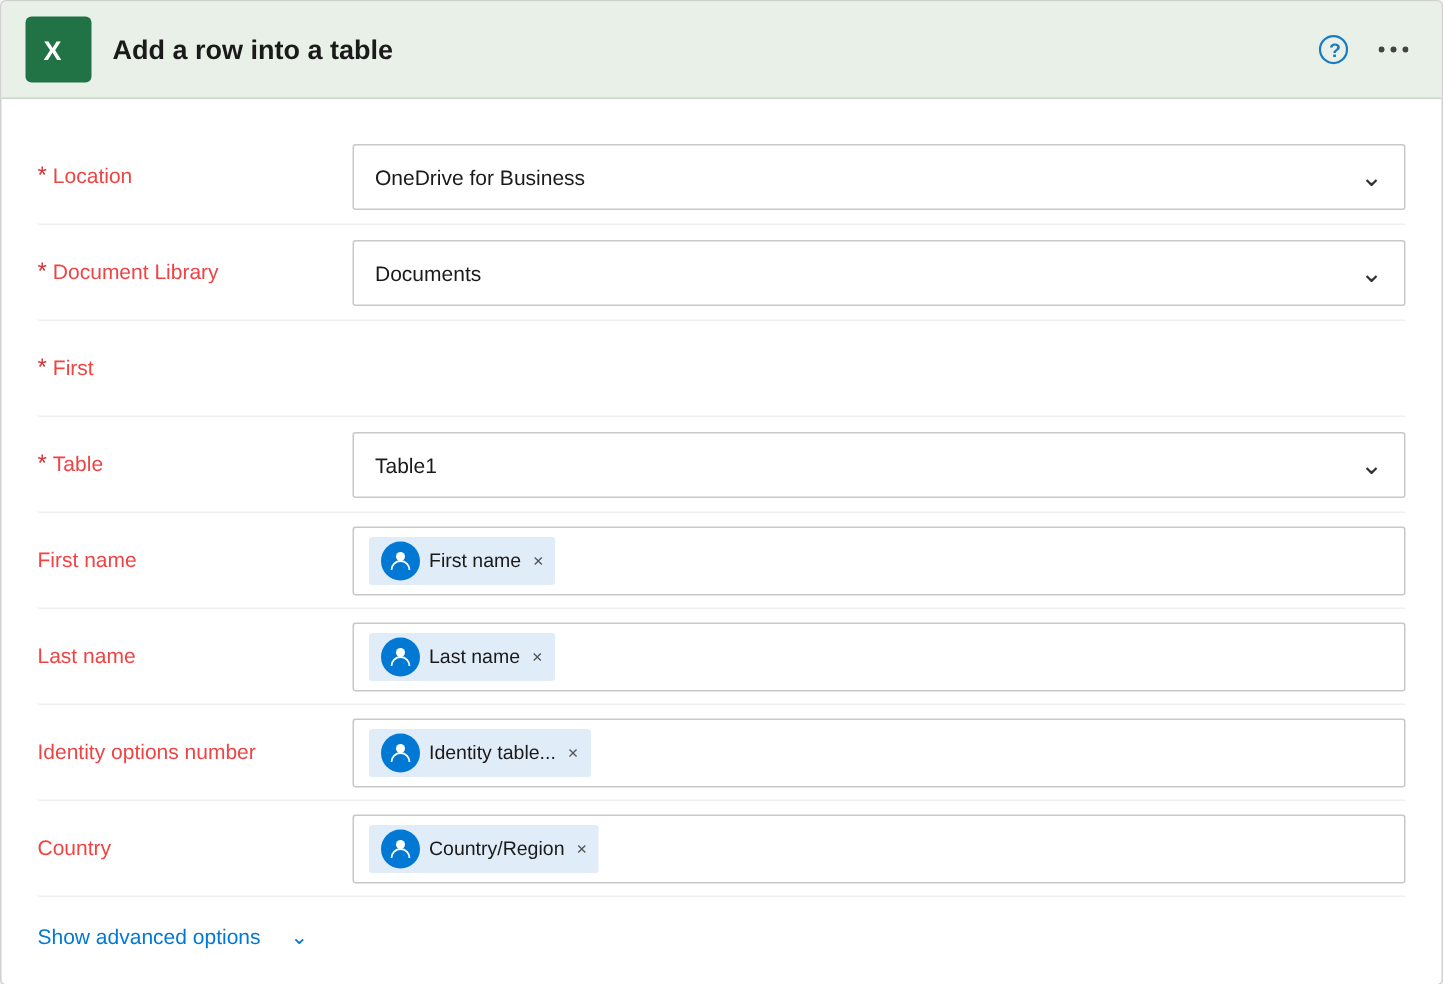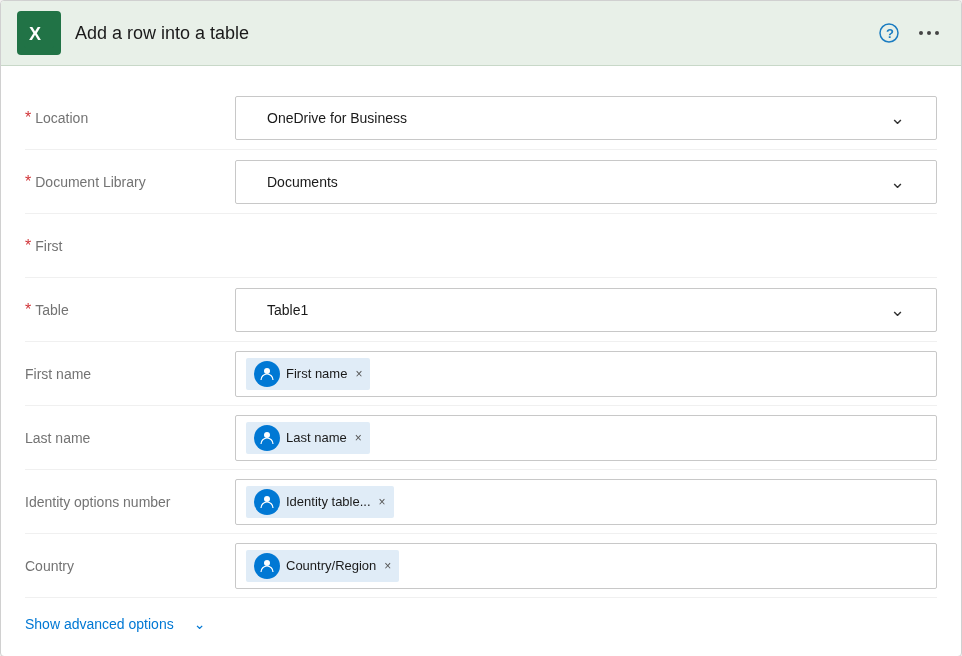--- a/index.html
+++ b/index.html
@@ -37,21 +37,21 @@
       align-items: center;
       justify-content: center;
       flex-shrink: 0;
     }
     .excel-icon svg {
       width: 30px;
       height: 30px;
     }
     .header-title {
       font-size: 18px;
-      font-weight: 400;
+      font-weight: 700;
       color: #1a1a1a;
       flex: 1;
     }
     .header-actions {
       display: flex;
       align-items: center;
       gap: 8px;
     }
     .icon-btn {
       width: 32px;
@@ -84,37 +84,37 @@
     .form-row:last-of-type {
       border-bottom: none;
     }
     .label-col {
       width: 210px;
       flex-shrink: 0;
       padding-right: 16px;
     }
     .field-label {
       font-size: 14px;
-      color: #737373;
+      color: #ef4444;
       margin-top: 24px;
     }
     .required-star {
       color: #d13438;
       margin-right: 4px;
     }
     .input-col {
       flex: 1;
     }
     .dropdown-field {
       display: flex;
       align-items: center;
       justify-content: space-between;
       border: 1px solid #c8c8c8;
       border-radius: 2px;
-      padding: 10px 31px;
+      padding: 10px 14px;
       background: #fff;
       cursor: pointer;
       min-height: 44px;
     }
     .dropdown-value {
       font-size: 14px;
       color: #1a1a1a;
     }
     .chevron-down {
       font-size: 18px;

